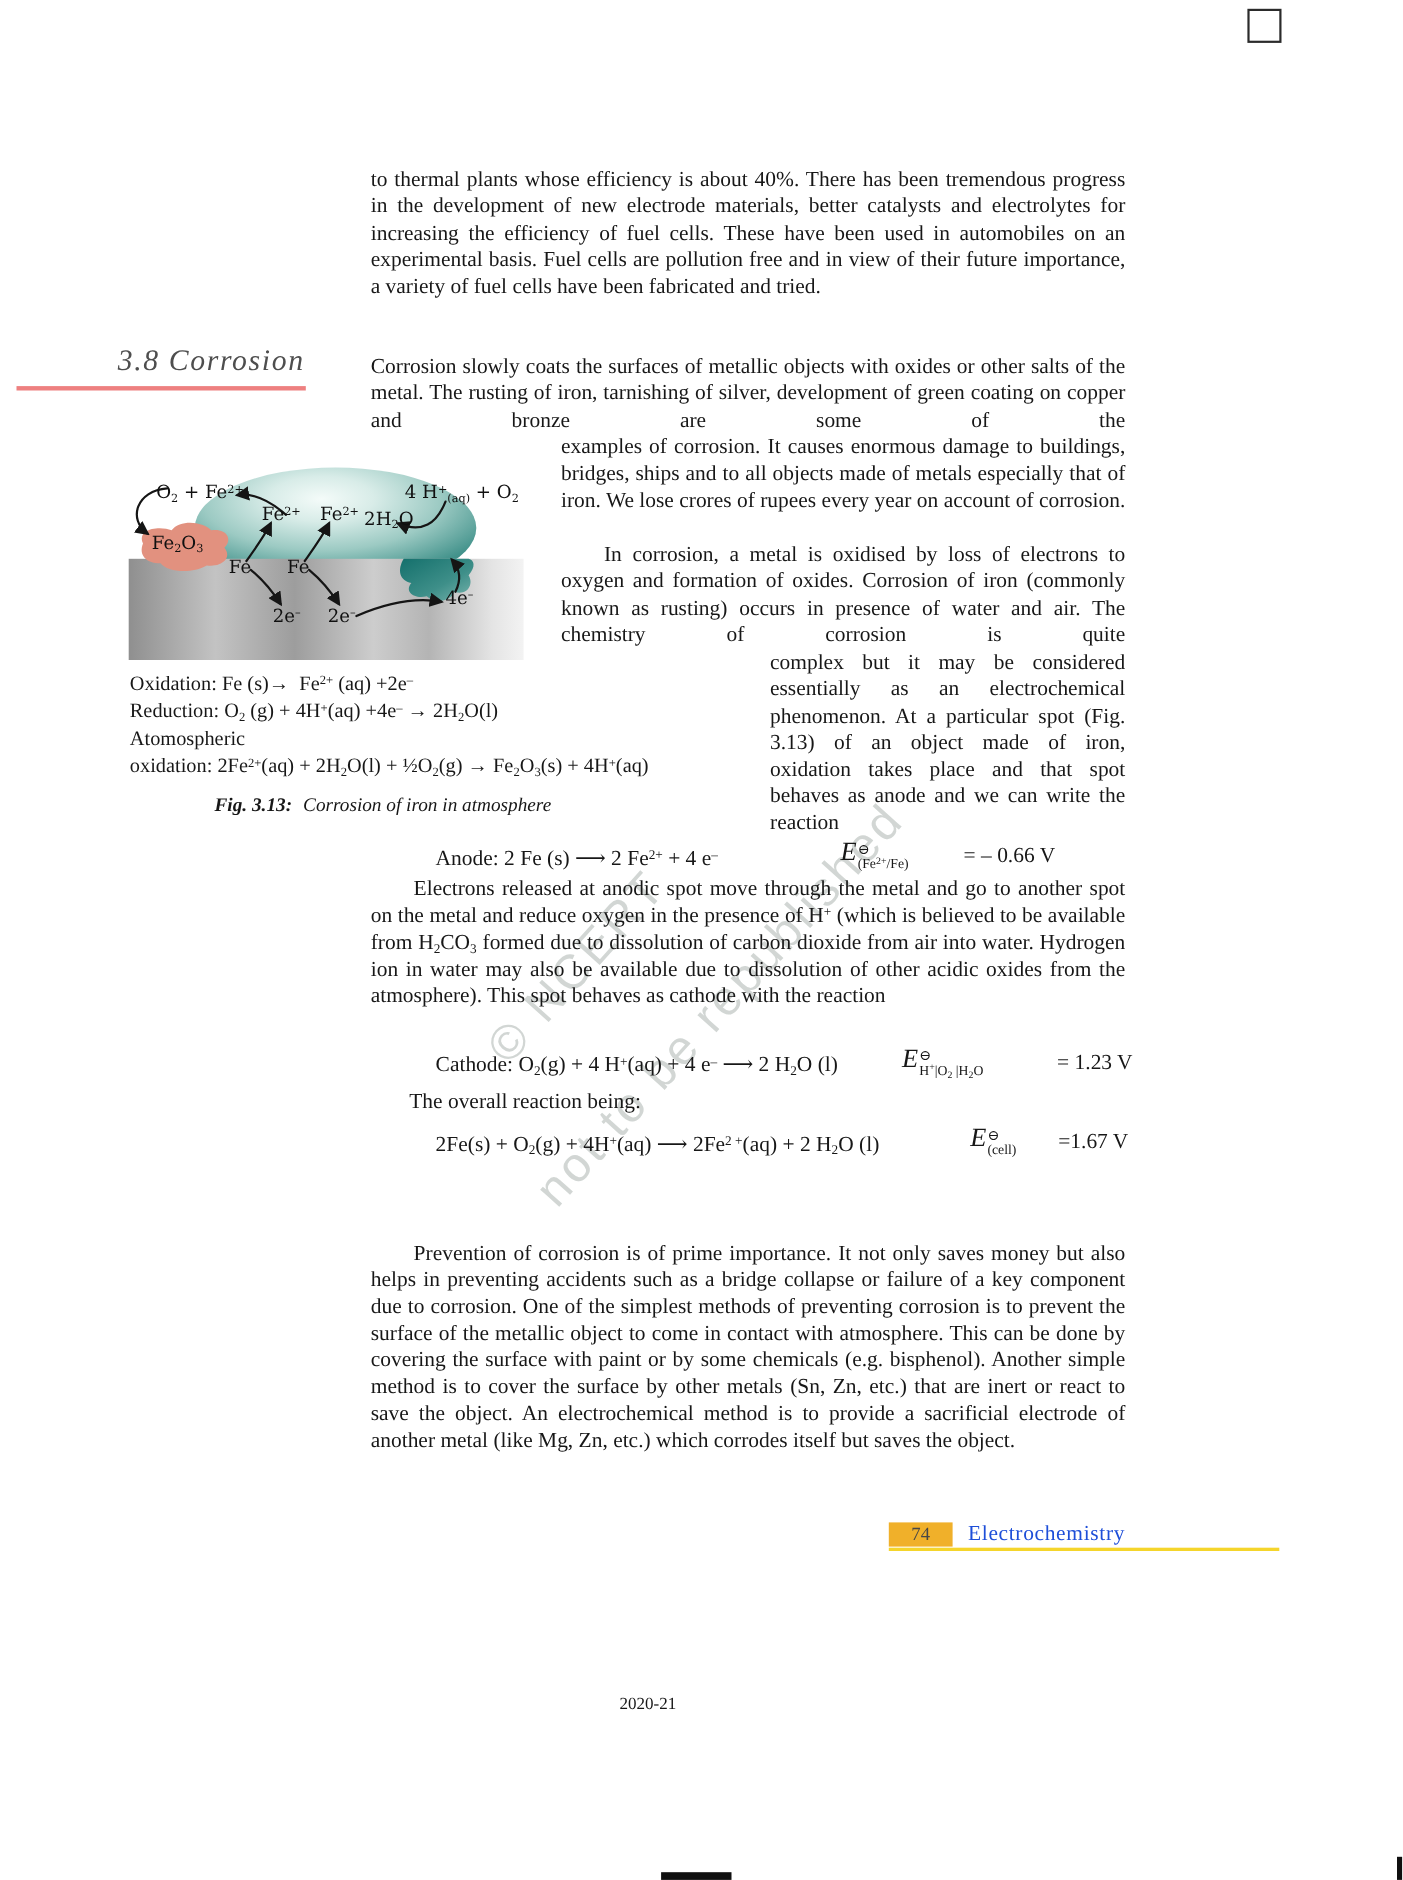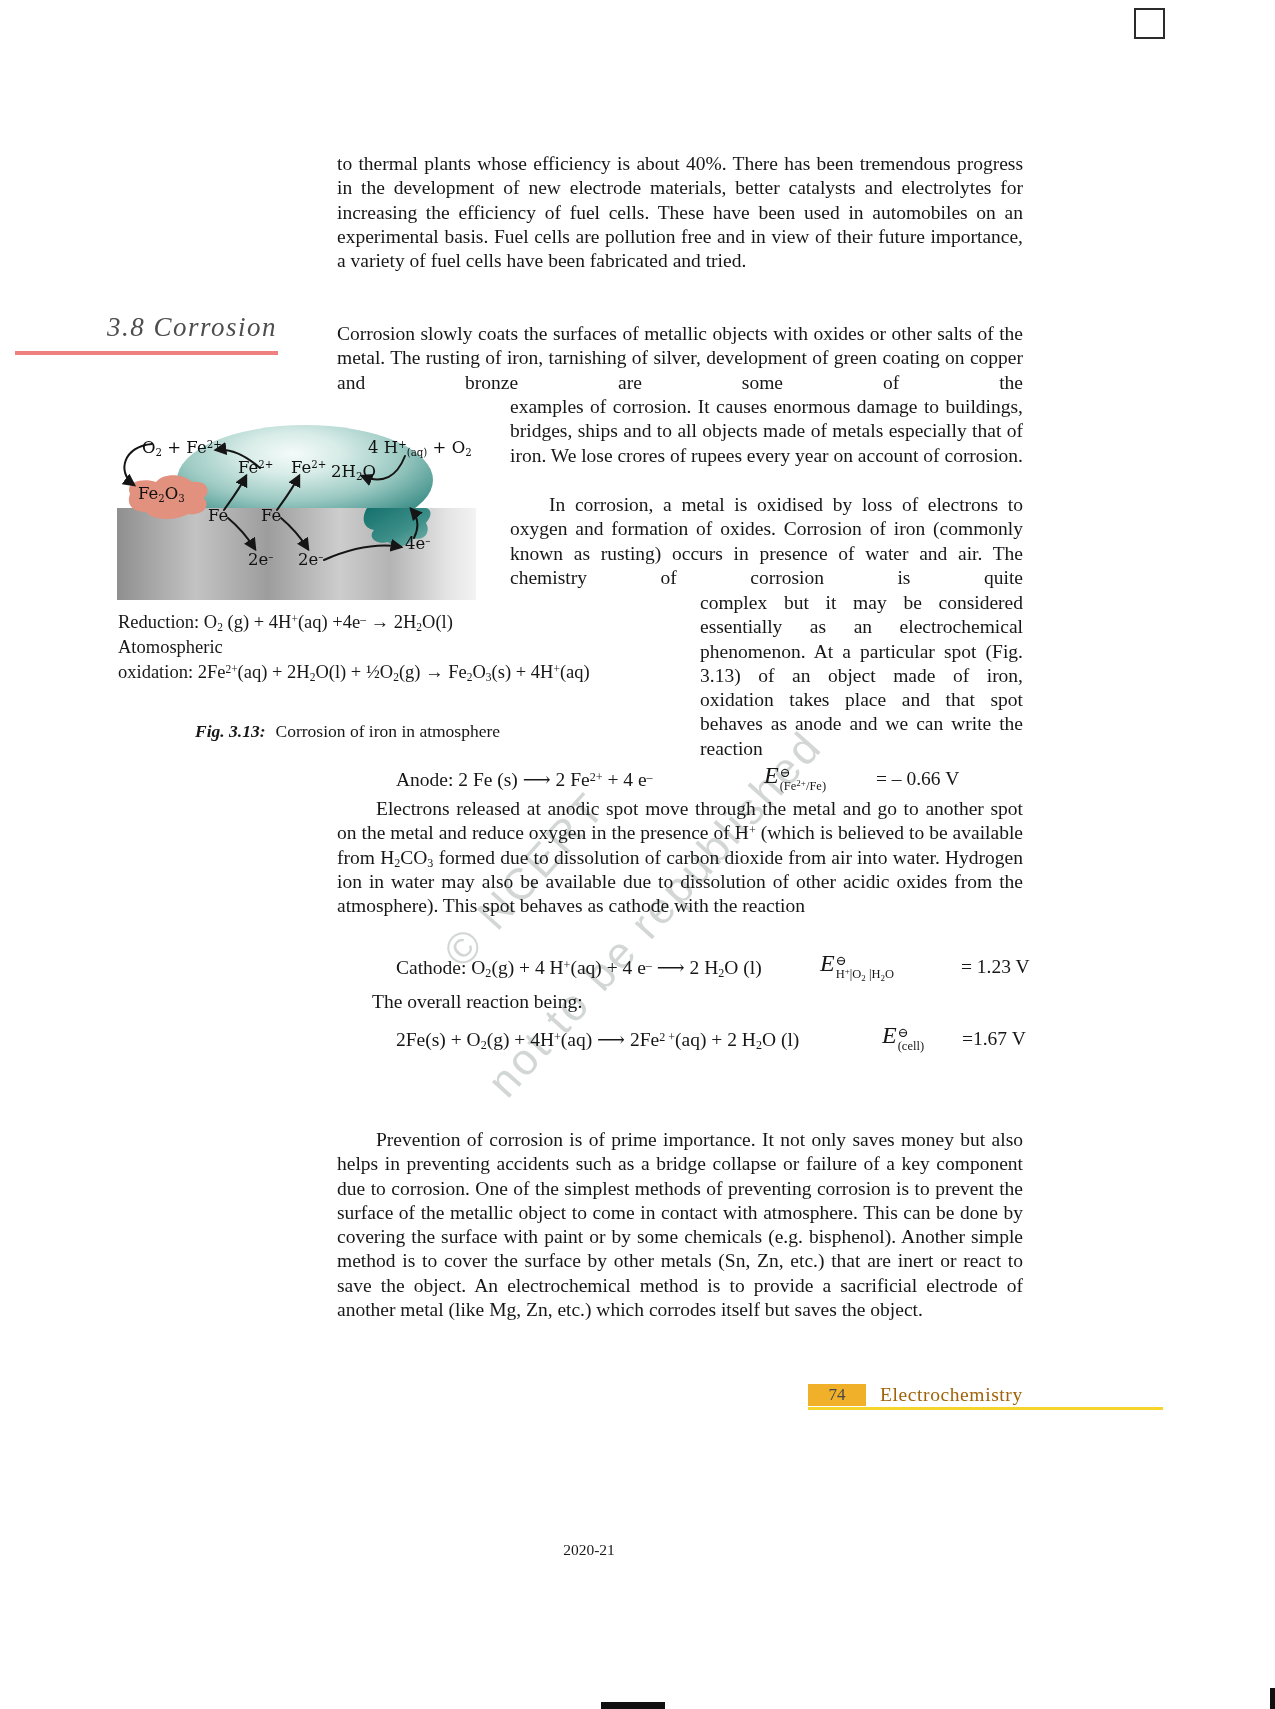--- a/index.html
+++ b/index.html
@@ -21,21 +21,21 @@
   .figure svg{position:absolute;left:0;top:0;}
   .figlabel{position:absolute;font-family:"DejaVu Serif",serif;font-size:16.5px;color:#101010;
             white-space:nowrap;z-index:3;}
   .blob-fill{fill:var(--rust-salmon,#e2917f);}
 
   .figeq{position:absolute;left:118px;top:610px;width:566px;font-size:18.5px;line-height:25px;z-index:2;}
   .figeq div{white-space:nowrap;}
 
   .caption{position:absolute;left:195px;top:721px;width:430px;font-size:17.5px;z-index:2;}
   .caption .cap-label{font-weight:bold;font-style:italic;margin-right:10px;}
-  .caption .cap-text{}
+  .caption .cap-text{font-style:italic;}
 
   .eqrow{position:absolute;height:42px;z-index:2;}
   .eqrow .eq,.eqrow .val{position:absolute;font-size:19.5px;white-space:nowrap;margin-left:24px;}
   .enot{position:absolute;white-space:nowrap;}
   .enot .esym{font-style:italic;font-size:24px;font-family:"Liberation Serif",serif;}
   .estack{display:inline-flex;flex-direction:column;align-items:flex-start;line-height:1;
           vertical-align:middle;margin-left:1px;}
   .estack .etop{font-size:13px;}
   .estack .ebot{font-size:12.5px;margin-top:1px;}
   .estack .ebot sup,.estack .ebot sub{font-size:72%;}
@@ -43,21 +43,21 @@
   .wm{position:absolute;font-size:44px;letter-spacing:3px;color:#c7cdca;opacity:.8;
       white-space:nowrap;z-index:1;transform:rotate(-48deg);transform-origin:left center;
       font-family:"Liberation Sans",sans-serif;}
   .wm1{left:452px;top:935px;}
   .wm2{left:496px;top:1065px;}
 
   .footer-chip{position:absolute;left:808px;top:1384px;width:58px;height:22px;
                background:var(--footer-chip,#f0b02a);z-index:2;
                display:flex;align-items:center;justify-content:center;
                font-size:17px;color:#474747;}
-  .footer-chapter{position:absolute;left:880px;top:1384px;font-size:19.5px;color:#a16207;
+  .footer-chapter{position:absolute;left:880px;top:1384px;font-size:19.5px;color:#1d4ed8;
                   letter-spacing:0.6px;z-index:2;}
   .footer-rule{position:absolute;left:808px;top:1407px;width:355px;height:3px;
                background:var(--footer-rule,#f5d52b);z-index:2;}
   .year{position:absolute;left:0;top:1541px;width:1178px;text-align:center;font-size:15.5px;z-index:2;}
 
   .corner-box{position:absolute;left:1134px;top:8px;width:27px;height:27px;
               border:2px solid #2b2b2b;background:#fff;z-index:2;}
   .bottom-mark{position:absolute;left:601px;top:1702px;width:64px;height:7px;background:#101010;z-index:2;}
   .right-mark{position:absolute;left:1270px;top:1688px;width:5px;height:21px;background:#101010;z-index:2;}
 </style>
@@ -132,20 +132,21 @@
     <div class="figlabel" style="left:219px;top:44px;">2H<sub>2</sub>O</div>
     <div class="figlabel" style="left:256px;top:20px;">4 H<sup>+</sup><sub>(aq)</sub> + O<sub>2</sub></div>
     <div class="figlabel" style="left:96px;top:88px;">Fe</div>
     <div class="figlabel" style="left:149px;top:88px;">Fe</div>
     <div class="figlabel" style="left:136px;top:132px;">2e<sup>–</sup></div>
     <div class="figlabel" style="left:186px;top:132px;">2e<sup>–</sup></div>
     <div class="figlabel" style="left:293px;top:116px;">4e<sup>–</sup></div>
   </div>
 
   <div class="figeq">
+    <div>Oxidation: Fe (s)→&nbsp;&nbsp;Fe<sup>2+</sup> (aq) +2e<sup>–</sup></div>
     <div>Reduction: O<sub>2</sub> (g) + 4H<sup>+</sup>(aq) +4e<sup>–</sup> → 2H<sub>2</sub>O(l)</div>
     <div>Atomospheric</div>
     <div>oxidation: 2Fe<sup>2+</sup>(aq) + 2H<sub>2</sub>O(l) + ½O<sub>2</sub>(g) → Fe<sub>2</sub>O<sub>3</sub>(s) + 4H<sup>+</sup>(aq)</div>
   </div>
 
   <div class="caption">
     <span class="cap-label">Fig. 3.13:</span><span class="cap-text">Corrosion of iron in atmosphere</span>
   </div>
 
   <div class="eqrow" style="left:372px;top:760px;width:660px;">

